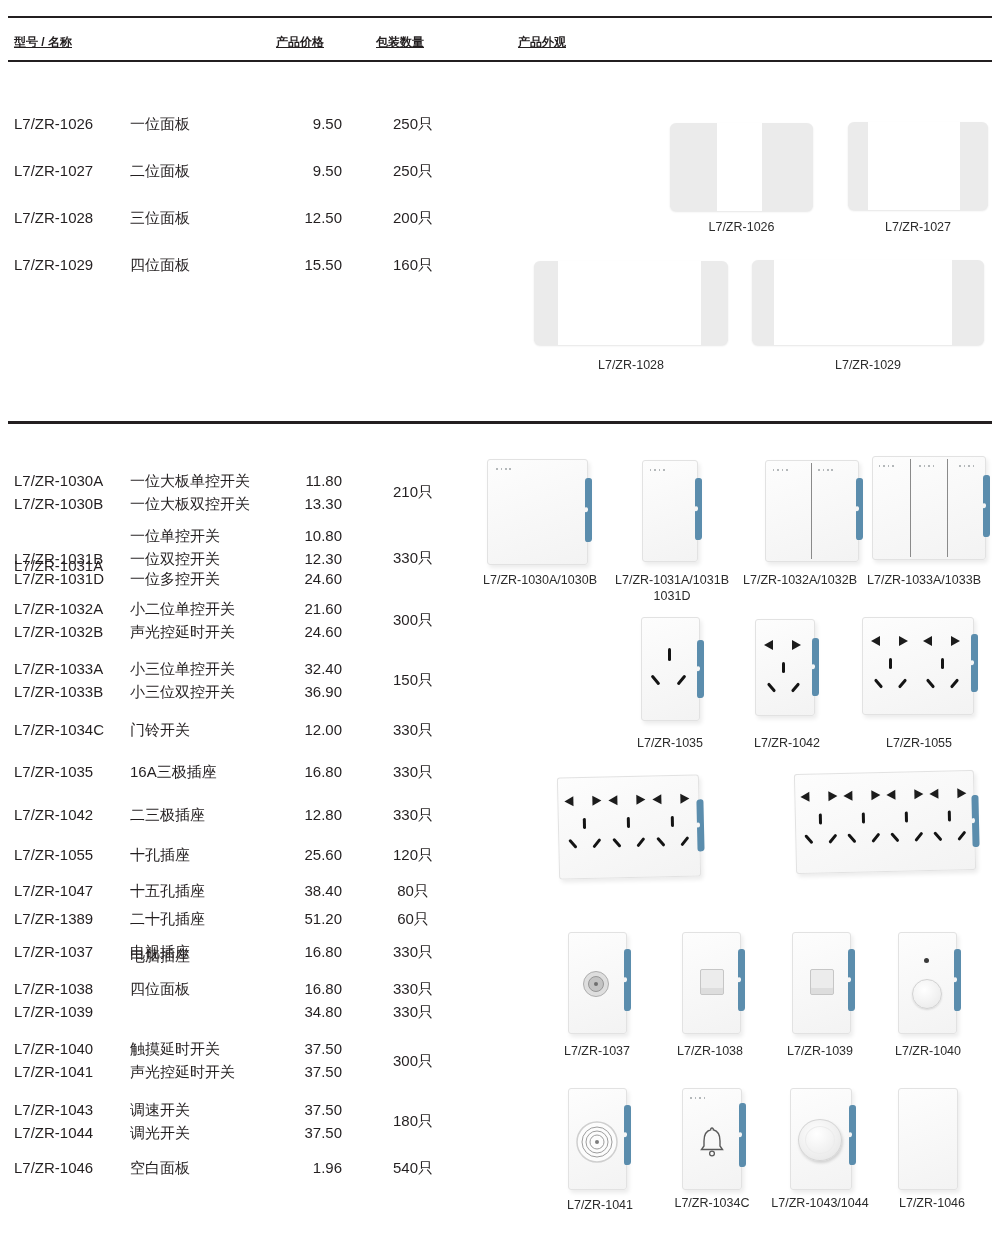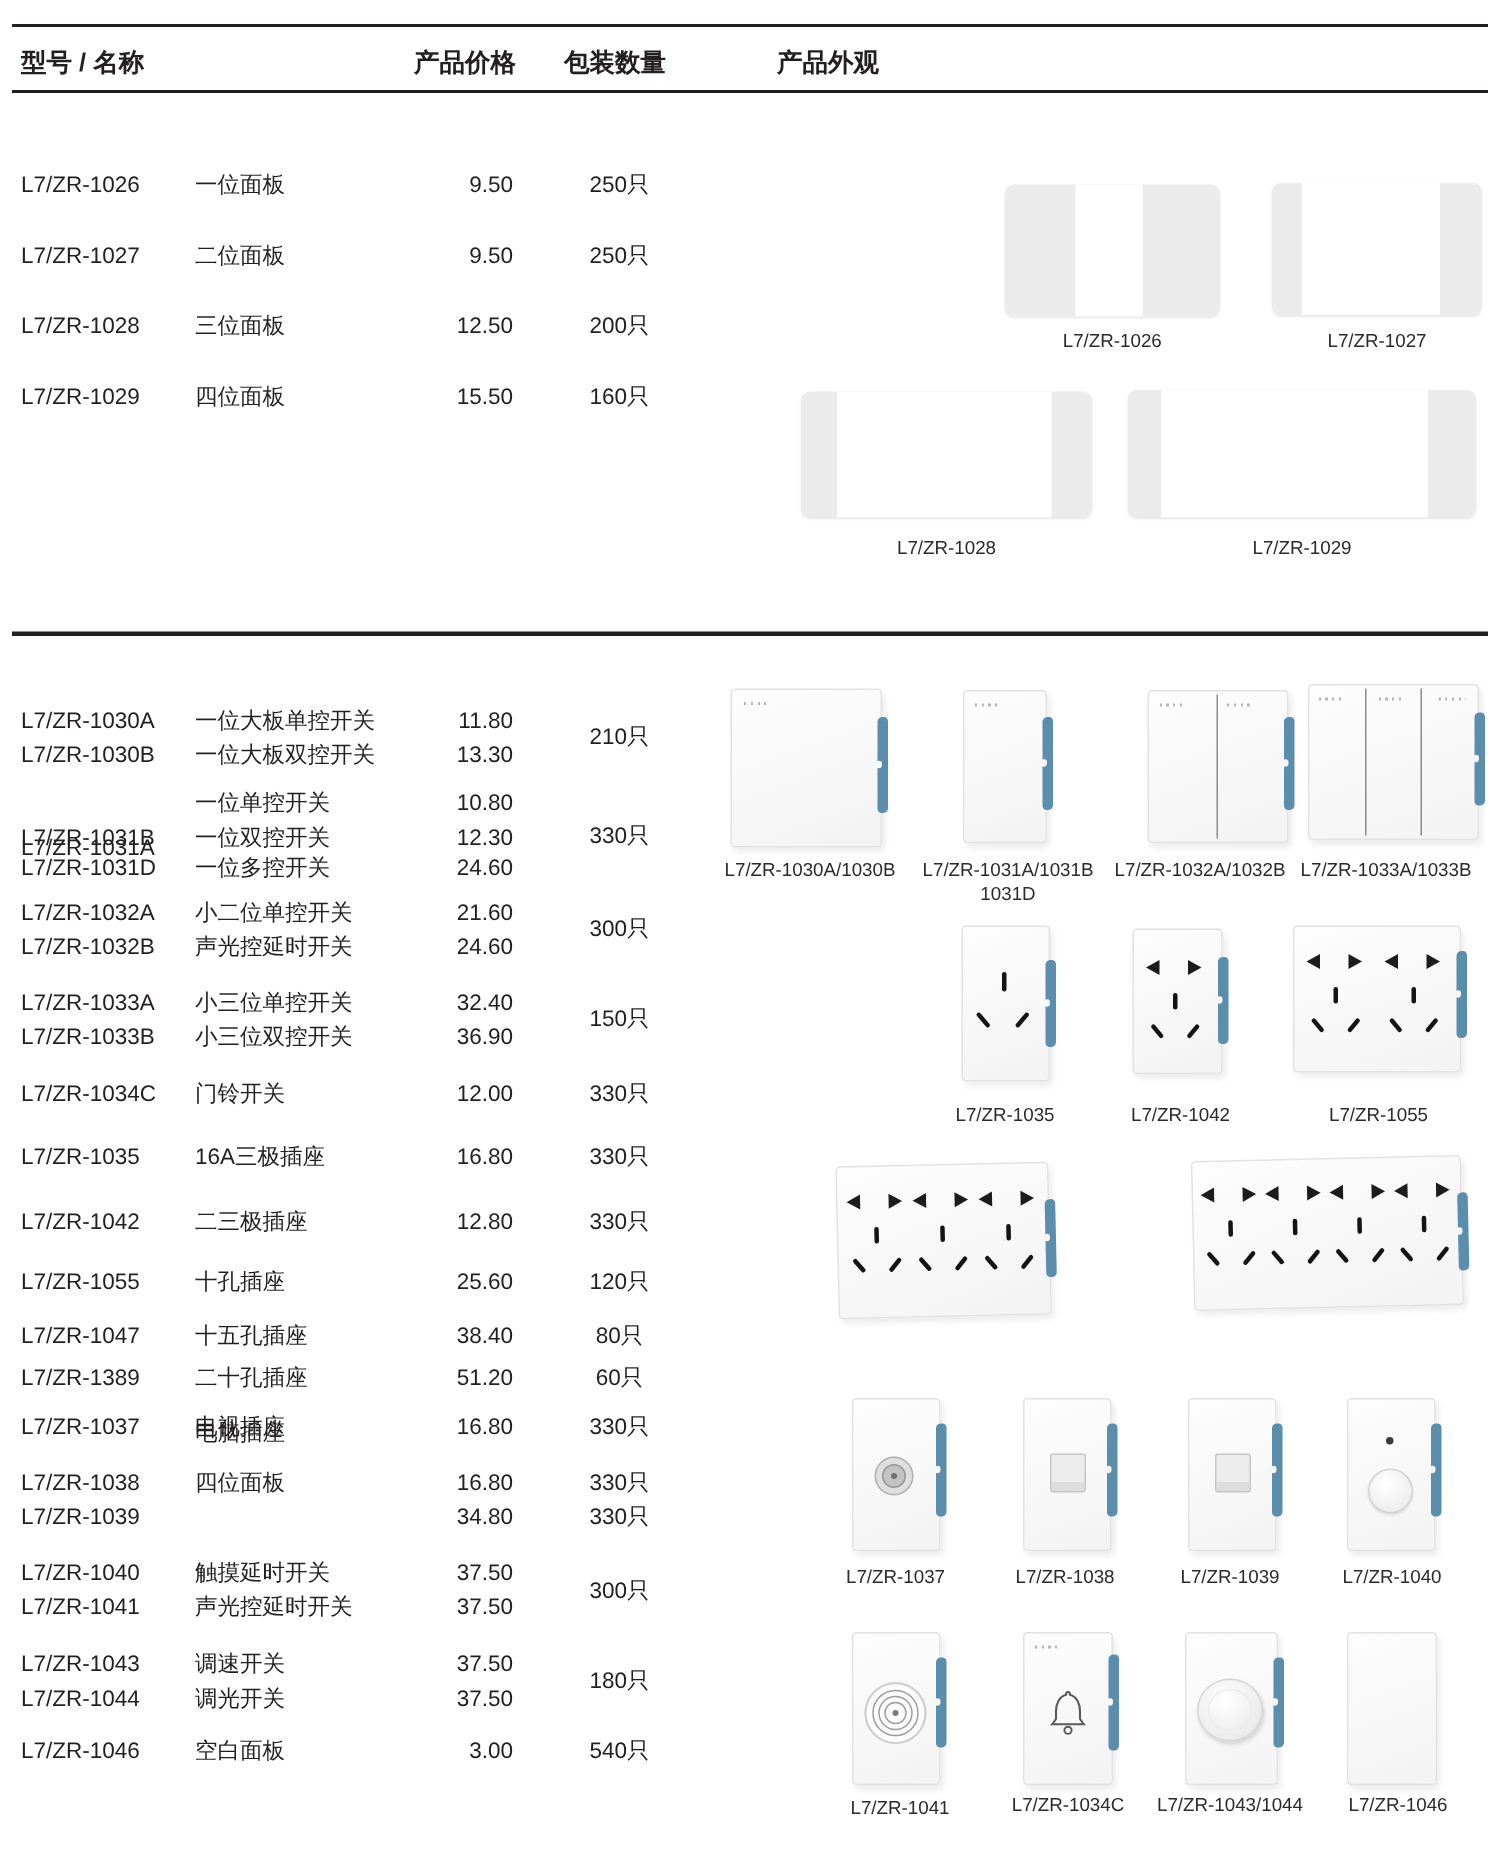--- a/index.html
+++ b/index.html
@@ -4,21 +4,21 @@
 <style>
   html,body{margin:0;padding:0;background:#fff;}
   .page{position:relative;width:1000px;height:1240px;background:#fff;overflow:hidden;
         font-family:"Liberation Sans","DejaVu Sans",sans-serif;color:#231f20;}
   .rule{position:absolute;left:8px;width:984px;background:#231f20;}
   .cell{position:absolute;font-size:15px;line-height:20px;white-space:nowrap;}
   .model{left:14px;}
   .pname{left:130px;}
   .price{left:250px;width:92px;text-align:right;}
   .qty{left:368px;width:90px;text-align:center;}
-  .hdr{position:absolute;top:32px;font-size:17px;font-weight:600;line-height:20px;white-space:nowrap;}
+  .hdr{position:absolute;top:32px;font-size:12px;font-weight:600;line-height:20px;white-space:nowrap;text-decoration:underline;}
   .cap{position:absolute;font-size:12.5px;color:#2b2b2b;text-align:center;white-space:nowrap;line-height:15px;}
   
   .plate{position:absolute;background:#ebebeb;border-radius:6px;overflow:hidden;
          box-shadow:0 1px 2px rgba(0,0,0,.10);}
   .plate .win{position:absolute;top:0;bottom:0;background:#fff;}
   
   .panel{position:absolute;background:linear-gradient(160deg,#fdfdfd,#f3f3f3);
          border:1px solid #e2e2e2;border-radius:3px;box-shadow:2px 3px 4px rgba(0,0,0,.08);}
   .clip{position:absolute;right:-5px;width:7px;background:#5b8dad;border-radius:3px;
         transform:skewY(-3deg);}
@@ -187,21 +187,21 @@
 
   <div class="cell model" style="top:1100px">L7/ZR-1043</div>
   <div class="cell pname" style="top:1100px">调速开关</div>
   <div class="cell price" style="top:1100px">37.50</div>
   <div class="cell model" style="top:1123px">L7/ZR-1044</div>
   <div class="cell pname" style="top:1123px">调光开关</div>
   <div class="cell price" style="top:1123px">37.50</div>
 
   <div class="cell model" style="top:1158px">L7/ZR-1046</div>
   <div class="cell pname" style="top:1158px">空白面板</div>
-  <div class="cell price" style="top:1158px">3.00</div>
+  <div class="cell price" style="top:1158px">1.96</div>
 
   <div class="cell qty" style="top:482px">210只</div>
   <div class="cell qty" style="top:548px">330只</div>
   <div class="cell qty" style="top:610px">300只</div>
   <div class="cell qty" style="top:670px">150只</div>
   <div class="cell qty" style="top:720px">330只</div>
   <div class="cell qty" style="top:762px">330只</div>
   <div class="cell qty" style="top:805px">330只</div>
   <div class="cell qty" style="top:845px">120只</div>
   <div class="cell qty" style="top:881px">80只</div>

